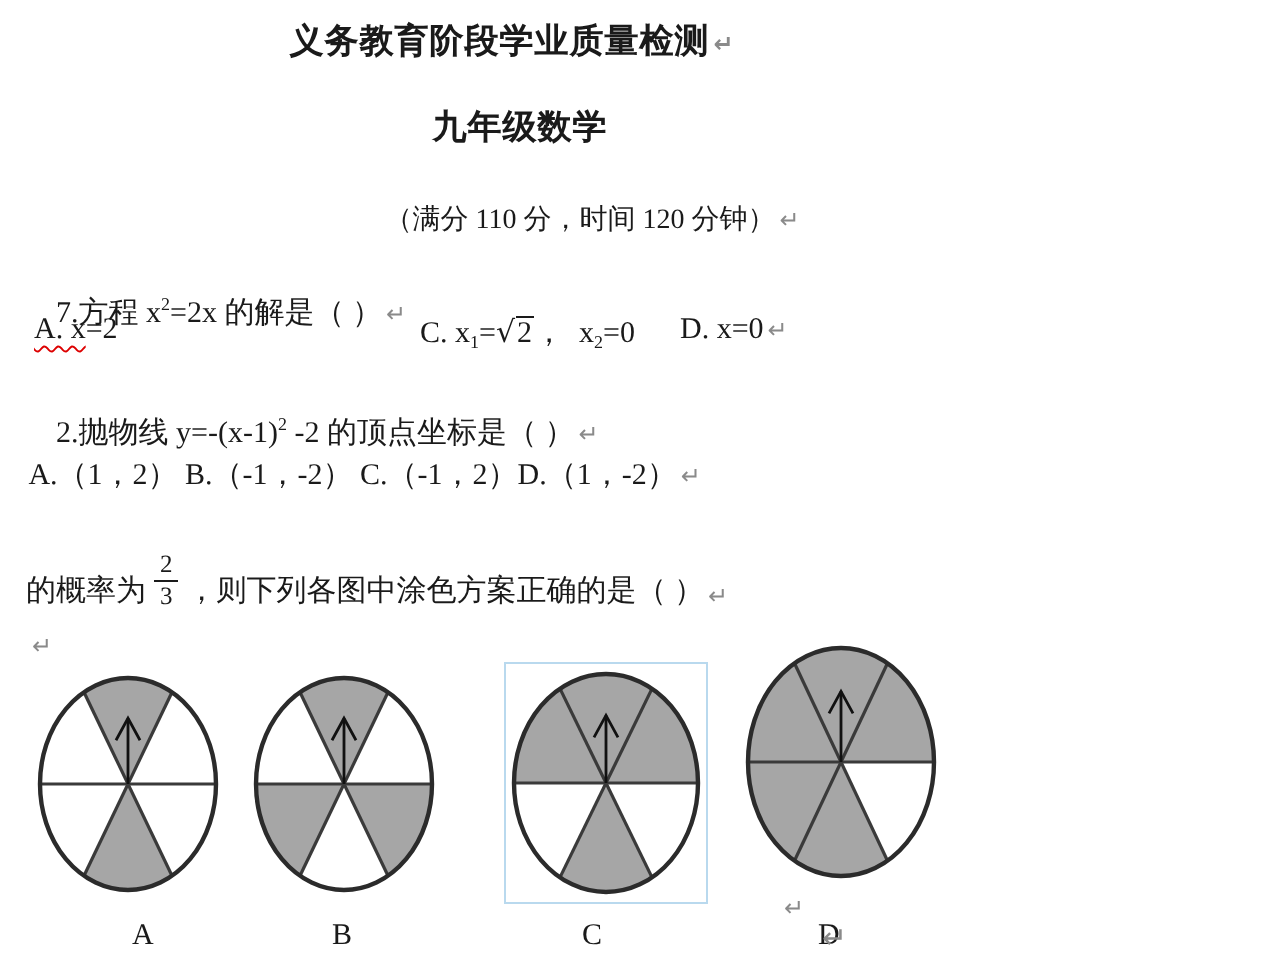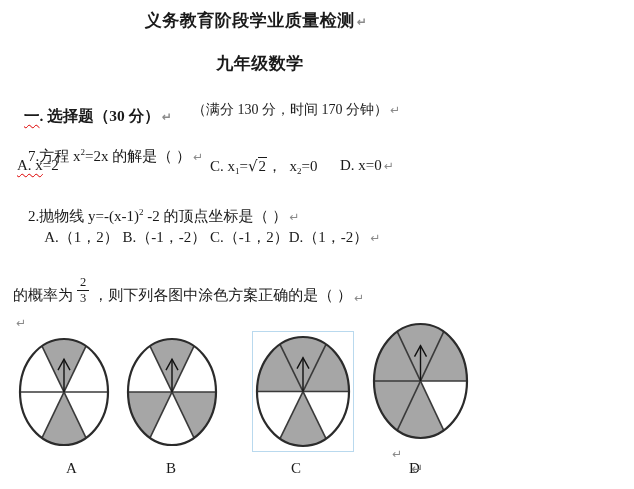--- a/index.html
+++ b/index.html
@@ -40,42 +40,39 @@
   </div>
 
   <div class="abs title" style="top:52px;left:0;width:520px;text-align:center;">
     <span>九年级数学</span>
   </div>
   <div class="abs" style="top:61px;left:516px;font-size:12px;">
     <span>2017.1</span><span class="pilcrow">↵</span>
   </div>
 
   <div class="abs pre" style="top:85px;left:0;width:578px;text-align:center;font-size:14px;">
-    <span>（满分 130 分，时间 170 分钟）</span><span class="pilcrow">↵</span>
+    <span>（满分 110 分，时间 120 分钟）</span><span class="pilcrow">↵</span>
   </div>
 
-  <div class="abs" style="top:106px;left:24px;font-size:15.5px;font-weight:bold;">
-    <span class="wavy-red">一</span><span class="pre">. 选择题（30 分）</span><span class="pilcrow">↵</span>
-  </div>
 
   <div class="abs body-text pre" style="top:130px;left:13px;">
     <span>7.方程 x</span><span class="sup">2</span><span>=2x 的解是（ ）</span><span class="pilcrow">↵</span>
   </div>
 
   <div class="abs body-text opt-row" style="top:157px;left:0;width:634px;height:24px;padding-left:40px;">
     <span class="opt" style="left:17px;"><span class="wavy-red">A. x</span><span>=2</span></span>
     <span class="opt" style="left:178px;margin-left:32px;"><span>C. x</span><span class="sub">1</span><span>=</span><span class="sqrt-sign">√</span><span class="vinculum">2</span><span>，  </span><span>x</span><span class="sub">2</span><span>=0</span></span>
     <span class="opt" style="left:340px;"><span>D. x=0</span><span class="pilcrow">↵</span></span>
   </div>
 
   <div class="abs body-text pre" style="top:190px;left:13px;">
     <span>2.抛物线 y=-(x-1)</span><span class="sup">2</span><span> -2 的顶点坐标是（ ）</span><span class="pilcrow">↵</span>
   </div>
 
-  <div class="abs body-text pre" style="top:211px;left:30px;">
+  <div class="abs body-text pre" style="top:211px;left:0;">
     <span>A.（1，2） B.（-1，-2） C.（-1，2）D.（1，-2）</span><span class="pilcrow">↵</span>
   </div>
 
 
 
   <div class="abs body-text" style="top:269px;left:13px;height:36px;display:flex;align-items:flex-end;white-space:pre;">
     <span>的概率为</span><span class="frac"><span class="frac-num">2</span><span class="frac-den">3</span></span><span>，则下列各图中涂色方案正确的是（ ）</span><span class="pilcrow">↵</span>
   </div>
 
   <div class="abs pilcrow" style="top:316px;left:14px;">↵</div>

